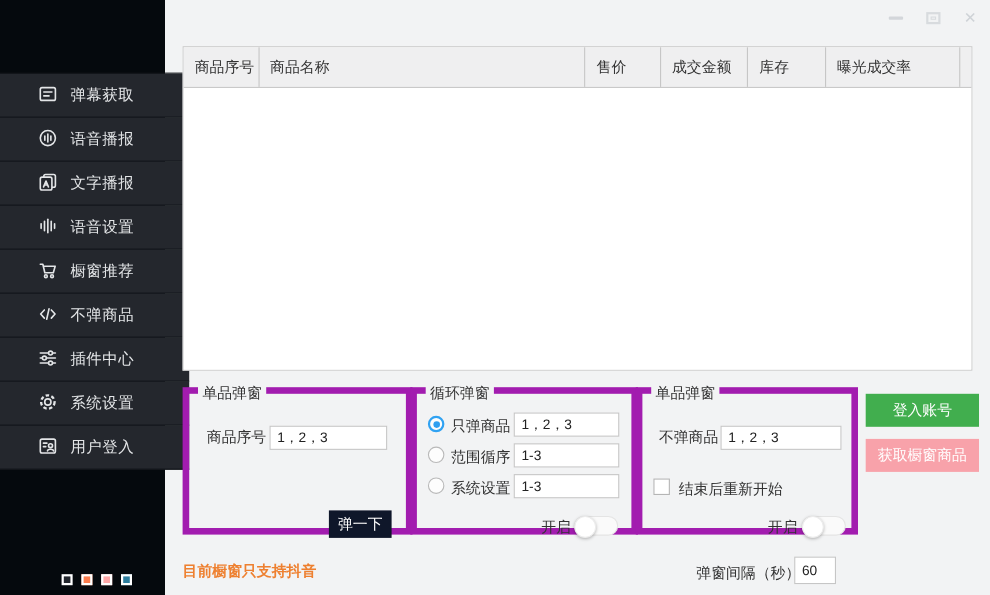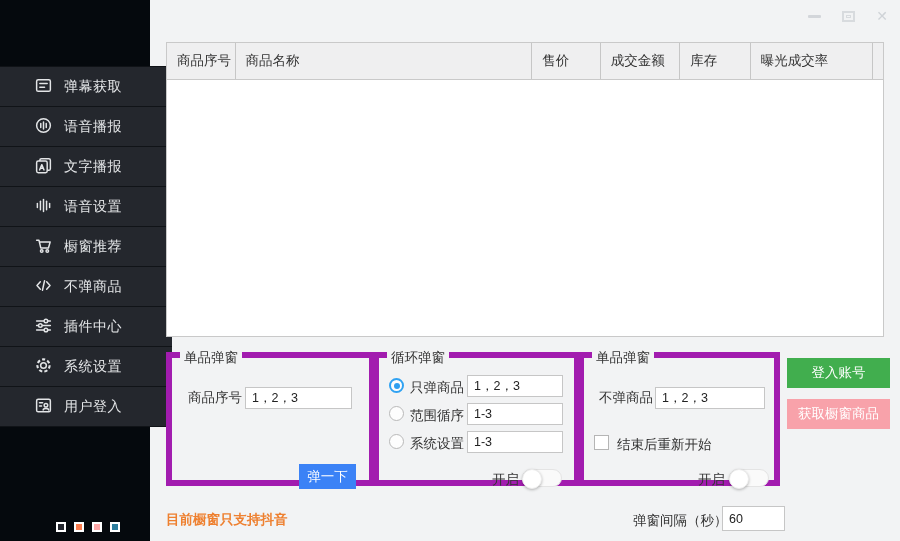--- a/index.html
+++ b/index.html
@@ -46,21 +46,21 @@
   #group-skip   { left:578px; width:202px; }
 
   .lbl { position:absolute; font-size:13.5px; color:#333; white-space:nowrap; }
   .tb-input {
     position:absolute; border:1px solid #c6c6c6; background:#fff; color:#222;
     font-size:12.5px; padding:0 6px; outline:none; font-family:inherit;
   }
 
   .btn-pop {
     position:absolute; left:127px; top:106px; width:57px; height:25px;
-    background:#3b82f6; color:#fff; border:none; font-size:13.5px; cursor:pointer; font-family:inherit;
+    background:#0f172a; color:#fff; border:none; font-size:13.5px; cursor:pointer; font-family:inherit;
   }
 
   .radio { position:absolute; left:10px; width:15px; height:15px; border-radius:50%; background:#fdfdfd; cursor:pointer; }
   .radio.sel { border:2px solid #30a2f2; }
   .radio.sel::after { content:''; position:absolute; left:2.5px; top:2.5px; width:6px; height:6px; border-radius:50%; background:#2f9ff0; }
   .radio.unsel { border:1px solid #b9b9b9; }
 
   .checkbox { position:absolute; width:15px; height:15px; border:1px solid #b5b5b5; background:#fff; cursor:pointer; }
 
   .toggle { position:absolute; width:40px; height:18px; border-radius:9px; background:#fafafa; border:1px solid #e4e4e4; cursor:pointer; }
@@ -264,15 +264,15 @@
 
     <span class="lbl" style="left:114px; top:113px;">开启</span>
     <span class="toggle" style="left:145px; top:111px;"></span>
   </div>
 
   <button class="btn-login">登入账号</button>
   <button class="btn-fetch">获取橱窗商品</button>
 
   <span class="notice">目前橱窗只支持抖音</span>
   <span class="interval-label">弹窗间隔（秒）</span>
-  <input class="tb-input" style="left: 722px; top: 506px; width: 63px; height: 25px;" type="text" value="60">
+  <input class="tb-input" style="left: 722px; top: 506px; width: 38px; height: 25px;" type="text" value="60">
 
 </div>
 
 </body></html>

